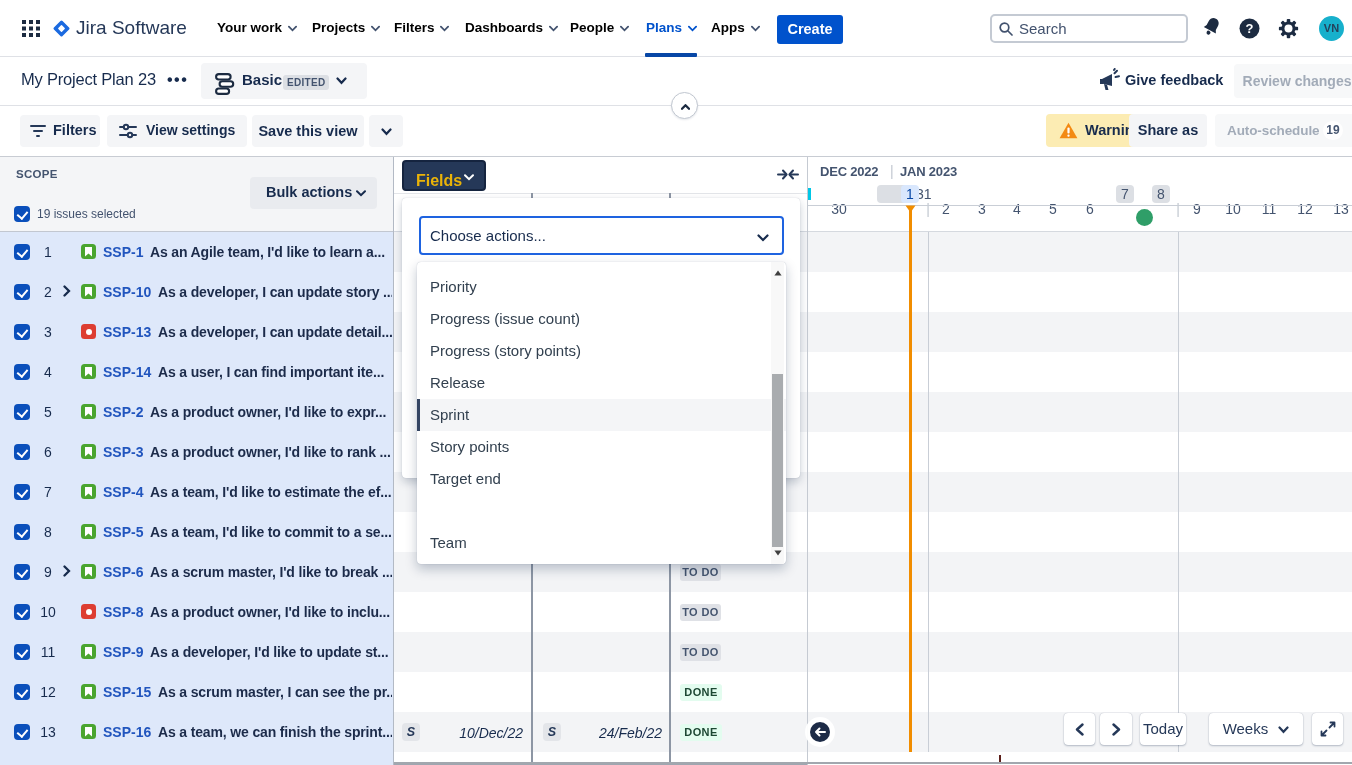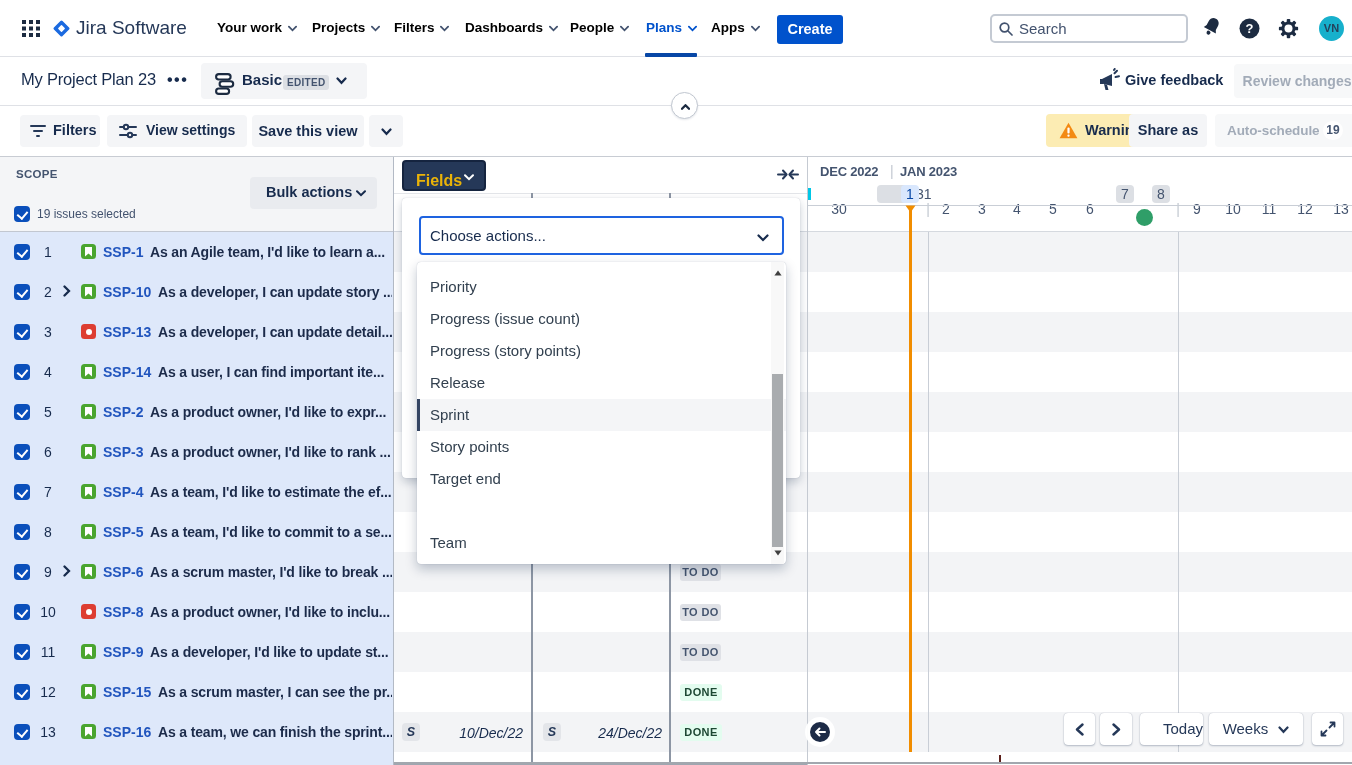--- a/index.html
+++ b/index.html
@@ -351,21 +351,21 @@
     <div class="abs" style="left:0; top:74px; width:100%; border-top:1.5px solid #d5d9df;"></div>
     <div id="fgrid" class="abs" style="left:0; top:75px; width:100%; height:520px;">
       <span class="lz todo" style="left:286px; top:332px; width:41px;">TO DO</span>
       <span class="lz todo" style="left:286px; top:372px; width:41px;">TO DO</span>
       <span class="lz todo" style="left:286px; top:412px; width:41px;">TO DO</span>
       <span class="lz done" style="left:286px; top:452px; width:42px;">DONE</span>
       <span class="lz done" style="left:286px; top:492px; width:42px;">DONE</span>
       <span class="schip" style="left:8px; top:491px;">S</span>
       <span class="sdate" style="left:29px; top:493px; width:100px;">10/Dec/22</span>
       <span class="schip" style="left:149px; top:491px;">S</span>
-      <span class="sdate" style="left:168px; top:493px; width:100px;">24/Dec/22</span>
+      <span class="sdate" style="left:168px; top:493px; width:100px;">24/Feb/22</span>
     </div>
     <div class="abs" style="left:137px; top:36px; width:1.5px; height:570px; background:#8d96a4;"></div>
     <div class="abs" style="left:275px; top:36px; width:1.5px; height:570px; background:#8d96a4;"></div>
     <div class="abs" style="left:0; top:606px; width:100%; height:2px; background:#9fa6b0;"></div>
   </div>
 
   <div id="timeline" class="abs" style="left:808px; top:0; width:544px; height:608px; background:#fff;">
     <div class="abs" style="left:12px; top:7px; font-size:13px; font-weight:700; color:#44546f; letter-spacing:-0.2px;">DEC 2022</div>
     <div class="abs" style="left:82px; top:6px; font-size:14px; color:#c1c7d0;">|</div>
     <div class="abs" style="left:92px; top:7px; font-size:13px; font-weight:700; color:#44546f; letter-spacing:-0.2px;">JAN 2023</div>
@@ -460,21 +460,21 @@
       <path d="M11 5 L2 5 M5.5 1.5 L2 5 L5.5 8.5" stroke="#fff" stroke-width="2" fill="none" stroke-linecap="round" stroke-linejoin="round"></path>
     </svg>
 </div>
 
 <div class="fbtn" style="left:1064px; width:31px;"><svg style="margin-top:10px;" width="9" height="13" viewBox="0 0 9 13">
       <path d="M7.5 1.5 L2 6.5 L7.5 11.5" stroke="#253858" stroke-width="2.4" fill="none" stroke-linecap="round" stroke-linejoin="round"></path>
     </svg></div>
 <div class="fbtn" style="left:1100px; width:32px;"><svg style="margin-top:10px;" width="9" height="13" viewBox="0 0 9 13">
       <path d="M1.5 1.5 L7 6.5 L1.5 11.5" stroke="#253858" stroke-width="2.4" fill="none" stroke-linecap="round" stroke-linejoin="round"></path>
     </svg></div>
-<div class="fbtn" style="left:1140px; width:63px;text-align:right;">Today</div>
+<div class="fbtn" style="left:1140px; width:46px;">Today</div>
 <div class="fbtn" style="left:1209px; width:94px;">Weeks
   <svg style="margin-left:6px;" width="11" height="8" viewBox="0 0 11 8">
       <path d="M1.5 1.5 L5.5 5.8 L9.5 1.5" stroke="#253858" stroke-width="2.2" fill="none" stroke-linecap="round"></path>
     </svg>
 </div>
 <div class="fbtn" style="left:1312px; width:31px;">
   <svg style="margin-top:8px;" width="16" height="16" viewBox="0 0 16 16">
     <g stroke="#253858" stroke-width="1.8" fill="none" stroke-linecap="round" stroke-linejoin="round">
       <path d="M9.5 6.5 L14.5 1.5 M10.5 1.5 L14.5 1.5 L14.5 5.5"></path>
       <path d="M6.5 9.5 L1.5 14.5 M1.5 10.5 L1.5 14.5 L5.5 14.5"></path>

